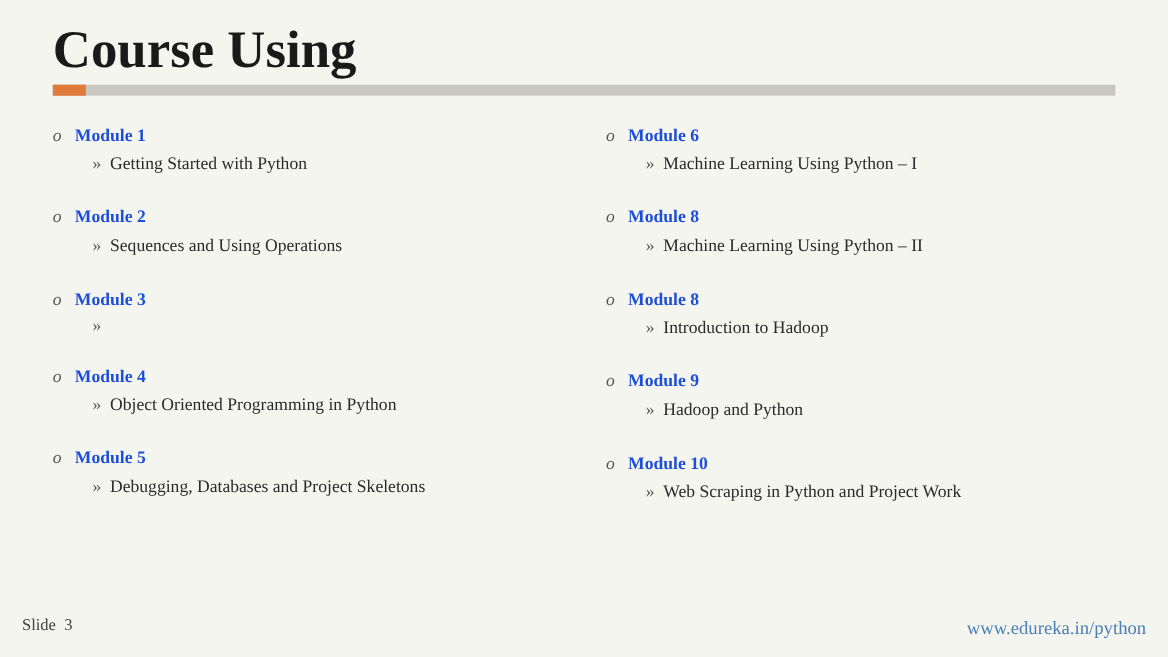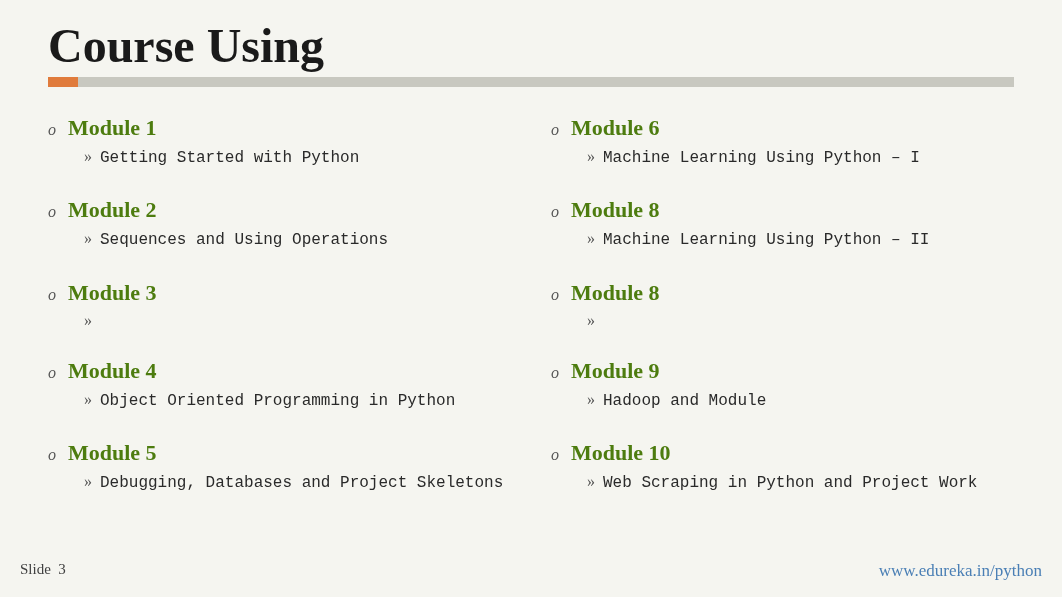--- a/index.html
+++ b/index.html
@@ -63,43 +63,42 @@
       margin-bottom: 6px;
     }
 
     .bullet-o {
       color: #555;
       font-size: 16px;
       font-style: italic;
     }
 
     .module-title {
-      color: #4d7c0f;
-      font-size: 22px;
+      color: #1d4ed8;
+      font-size: 16px;
       font-weight: bold;
     }
 
     .module-content {
       display: flex;
       align-items: baseline;
       gap: 8px;
       padding-left: 36px;
       margin-top: 2px;
     }
 
     .sub-bullet {
       color: #555;
       font-size: 16px;
     }
 
     .module-desc {
       color: #2a2a2a;
       font-size: 16px;
       line-height: 1.4;
-      font-family: Liberation Mono, monospace;
     }
 
     .footer {
       position: absolute;
       bottom: 16px;
       left: 0;
       right: 0;
       display: flex;
       justify-content: space-between;
       padding: 0 20px;
@@ -209,31 +208,32 @@
       </div>
     </div>
 
     <div class="module-item">
       <div class="module-header">
         <span class="bullet-o">o</span>
         <span class="module-title">Module 8</span>
       </div>
       <div class="module-content">
         <span class="sub-bullet">»</span>
+        <span class="module-desc">Introduction to Hadoop</span>
       </div>
     </div>
 
     <div class="module-item">
       <div class="module-header">
         <span class="bullet-o">o</span>
         <span class="module-title">Module 9</span>
       </div>
       <div class="module-content">
         <span class="sub-bullet">»</span>
-        <span class="module-desc">Hadoop and Module</span>
+        <span class="module-desc">Hadoop and Python</span>
       </div>
     </div>
 
     <div class="module-item">
       <div class="module-header">
         <span class="bullet-o">o</span>
         <span class="module-title">Module 10</span>
       </div>
       <div class="module-content">
         <span class="sub-bullet">»</span>

